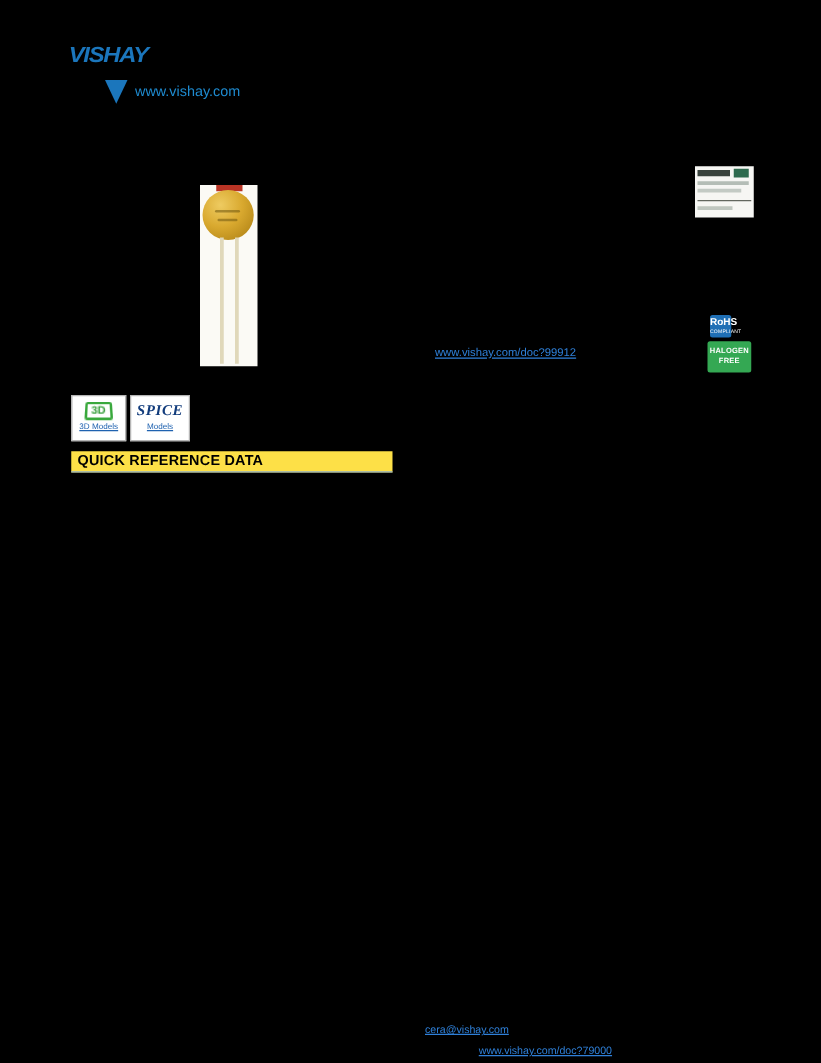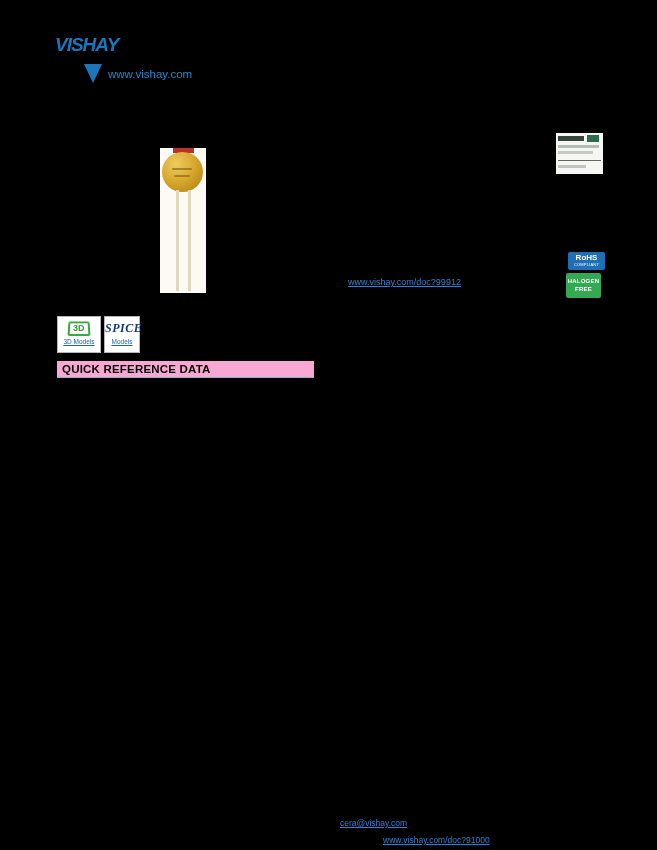--- a/index.html
+++ b/index.html
@@ -48,21 +48,21 @@
   .stamp div { position:absolute; }
   .s1 { left:2px;  top:3px;  width:26px; height:5px; background:#39433d; }
   .s2 { left:31px; top:2px;  width:12px; height:7px; background:#2e6b4e; }
   .s3 { left:2px;  top:12px; width:41px; height:3px; background:#b4bdb6; }
   .s4 { left:2px;  top:18px; width:35px; height:3px; background:#c3cac4; }
   .s5 { left:2px;  top:27px; width:43px; height:1px; background:#63675f; }
   .s6 { left:2px;  top:32px; width:28px; height:3px; background:#bfc6bf; }
 
   
   .rohs {
-    left:568px; top:240px; width:37px; height:18px;
+    left:568px; top:240px; width:17px; height:18px;
     background:#1f6fb5; border-radius:2px; color:#fff; text-align:center;
   }
   .rohs-t1 { font-size:8px; font-weight:bold; line-height:11px; }
   .rohs-t2 { font-size:4px; line-height:4px; letter-spacing:.2px; }
   .halogen {
     left:566px; top:261px; width:35px; height:25px;
     background:#34a853; border-radius:2px; color:#fff; text-align:center; padding-top:4px;
   }
   .hal-t { font-size:6px; font-weight:bold; line-height:8px; letter-spacing:.2px; }
 
@@ -71,41 +71,41 @@
   .mid-link { left:348px; top:265px; font-size:9px; }
   .foot-link1 { left:340px; top:806px; font-size:8.5px; }
   .foot-link2 { left:383px; top:823px; font-size:8.5px; }
 
   
   .resbox {
     top:304px; height:37px; background:#fff; border:1px solid #b5b5b5;
     text-align:center; cursor:pointer;
   }
   .res-3d { left:57px; width:44px; }
-  .res-spice { left:104px; width:36px; }
+  .res-spice { left:104px; width:48px; }
   .cube {
     display:inline-block; margin-top:4px; padding:0 3px;
     border:2px solid #39a83c; color:#2f9a33;
     font-weight:bold; font-size:9px; line-height:11px; border-radius:2px;
     transform:perspective(40px) rotateX(14deg);
   }
   .reslabel {
     display:block; font-size:6.5px; color:#1f62b0;
     text-decoration:underline; margin-top:2px;
   }
   .spicebrand {
     display:block; margin-top:4px;
     font-family:"Liberation Serif", serif; font-style:italic; font-weight:900;
     font-size:12px; color:#123c7c; letter-spacing:.5px;
   }
 
   
   .secbar {
     left:57px; top:349px; width:257px; height:17px;
-    background:#f9a8d4; border-bottom:1px solid #8fb0c9;
+    background:#fde047; border-bottom:1px solid #8fb0c9;
     color:#000; font-weight:bold; font-size:11.5px; line-height:16px;
     padding-left:5px; letter-spacing:.2px;
   }
 </style>
 </head>
 <body>
 
 <div class="page">
 
   <div class="abs wordmark">VISHAY</div>
@@ -149,15 +149,15 @@
   <div class="abs resbox res-spice">
     <span class="spicebrand">SPICE</span>
     <span class="reslabel">Models</span>
   </div>
 
   <div class="abs secbar">
     <span>QUICK REFERENCE DATA</span>
   </div>
 
   <a class="abs doclink foot-link1">cera@vishay.com</a>
-  <a class="abs doclink foot-link2">www.vishay.com/doc?91000</a>
+  <a class="abs doclink foot-link2">www.vishay.com/doc?79000</a>
 
 </div>
 
 </body></html>

